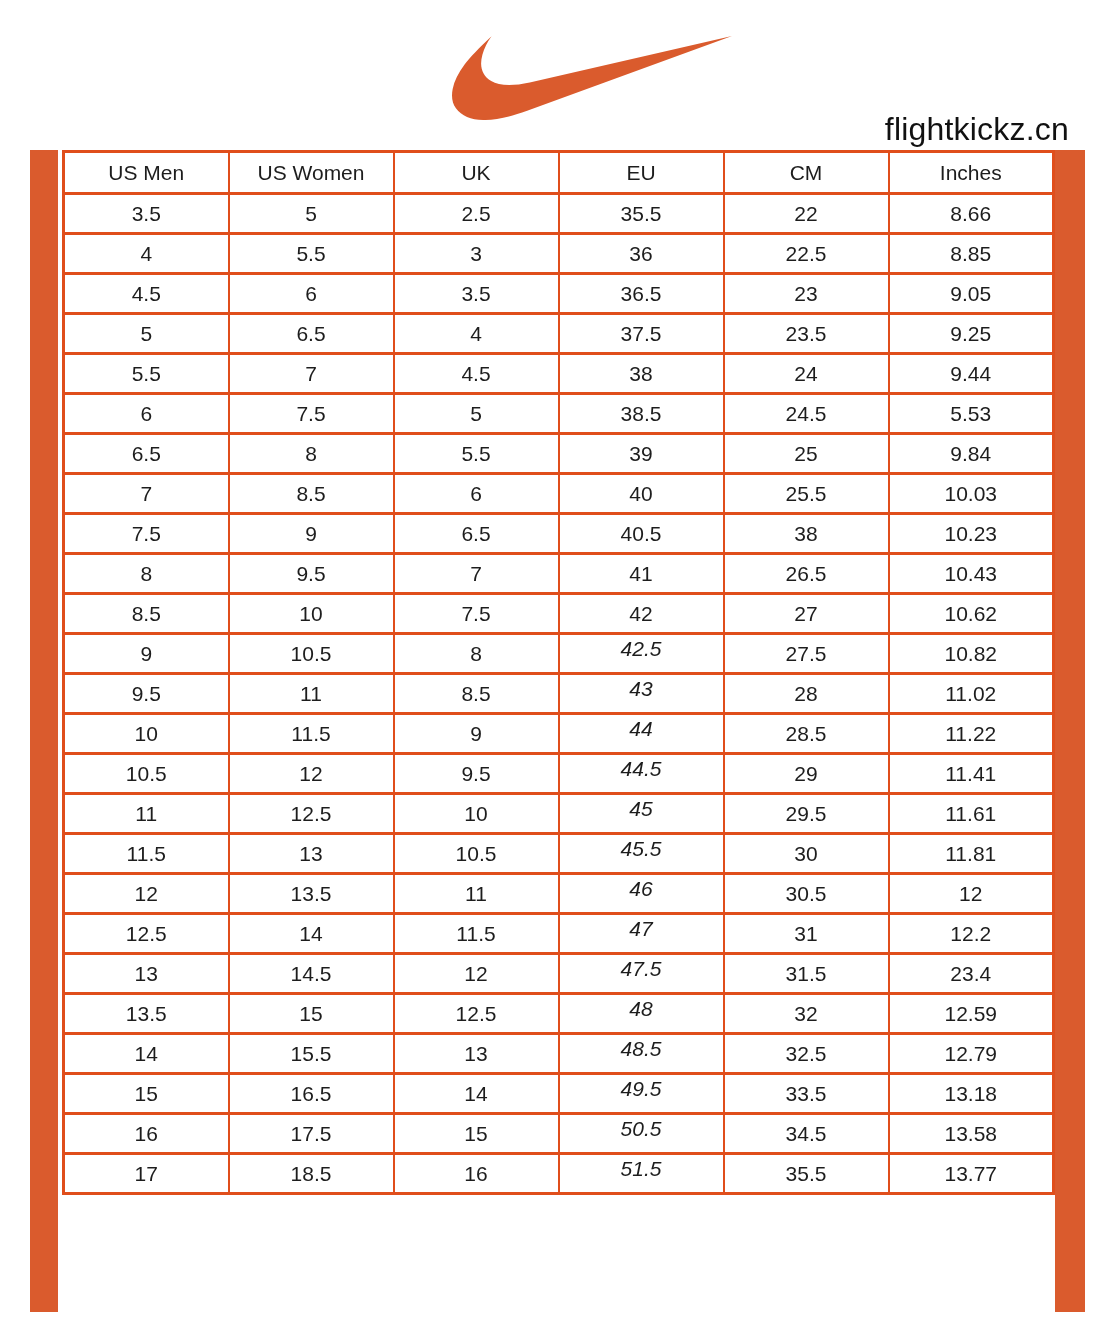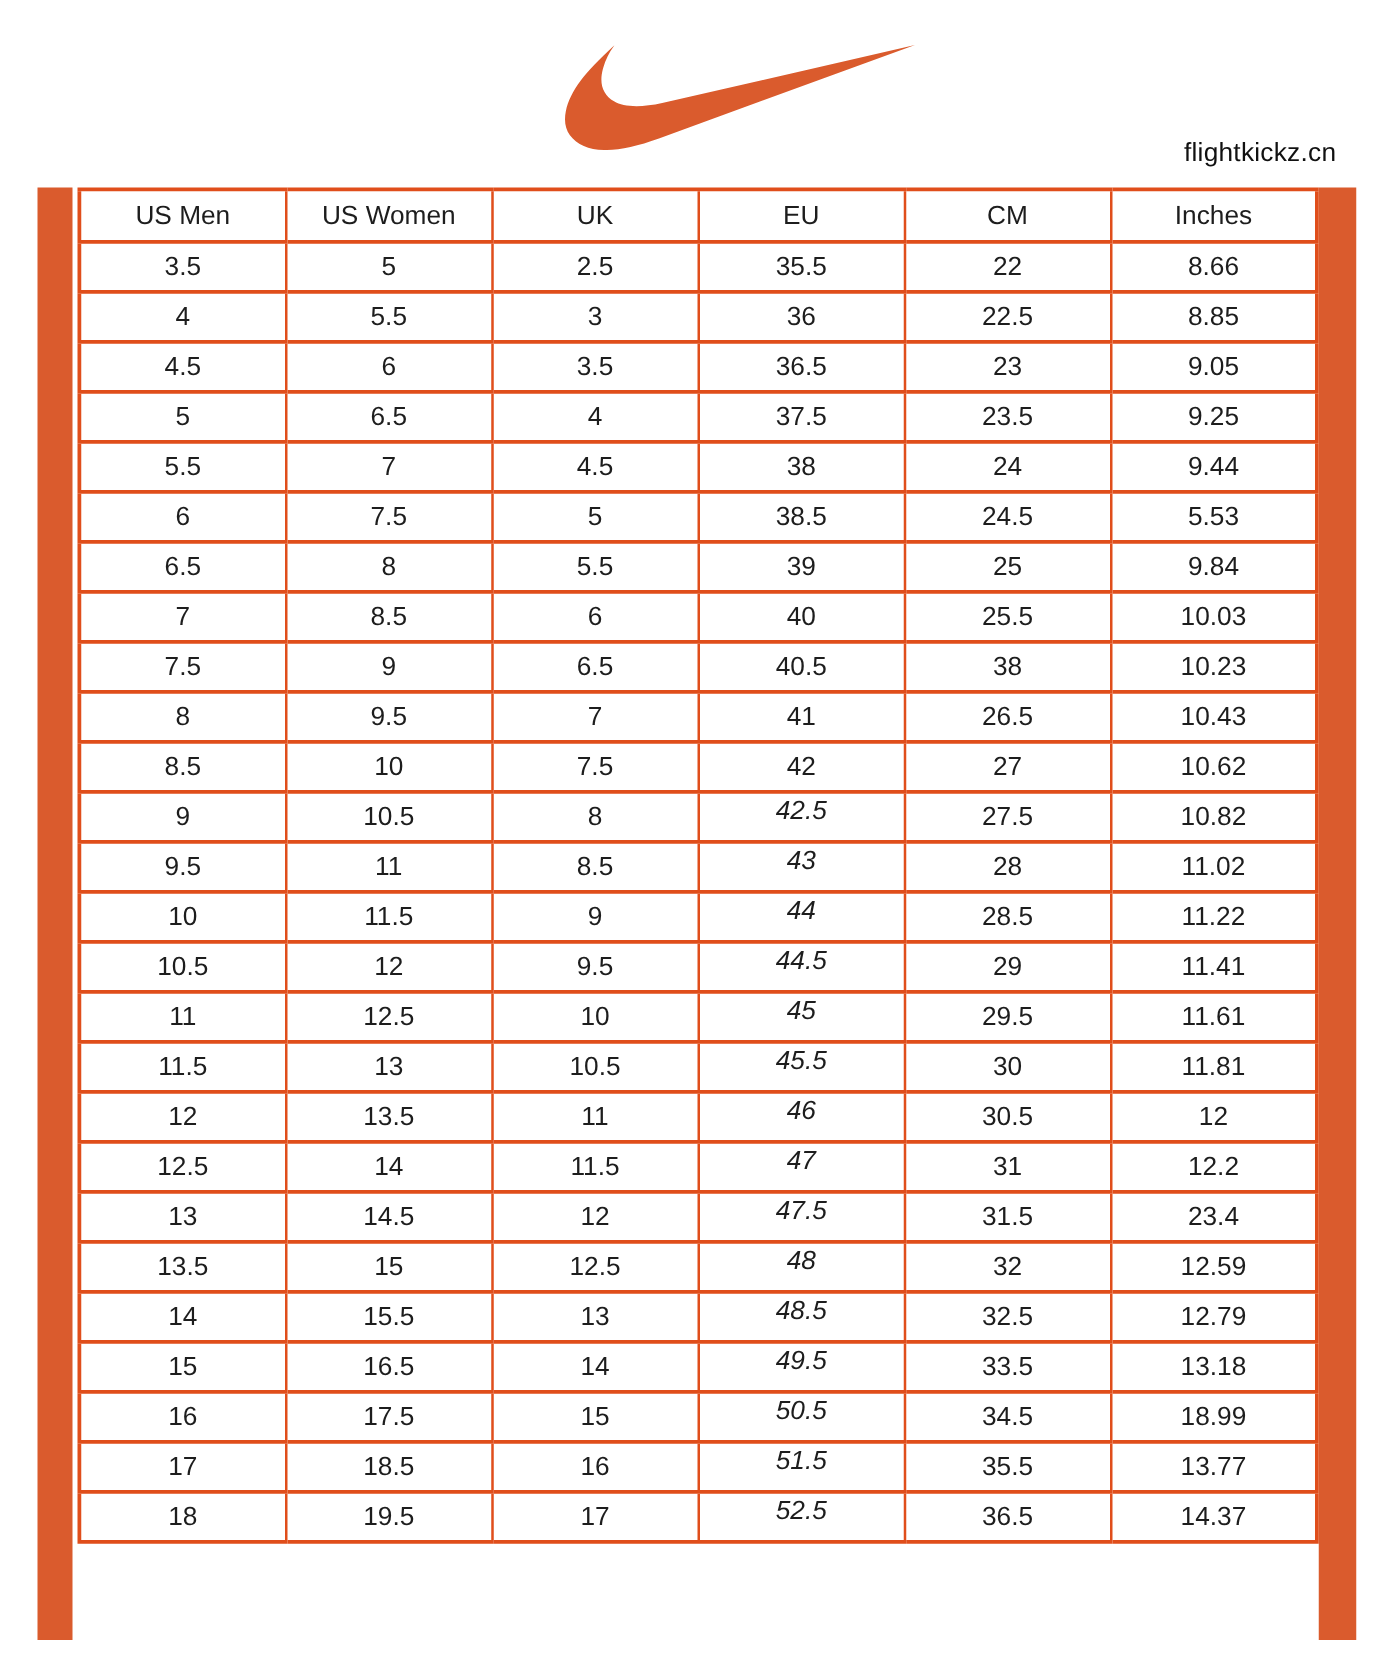--- a/index.html
+++ b/index.html
@@ -23,21 +23,21 @@
     position:absolute;
     left:452px;top:26px;
     width:280px;height:94px;
     color:var(--accent);
     display:block;
   }
   .swoosh svg{width:100%;height:100%;display:block;fill:currentColor;}
   .site-label{
     position:absolute;
     top:110px;right:31px;
-    font-size:21px;
+    font-size:32px;
     line-height:1.2;
     color:#111111;
     letter-spacing:0.2px;
   }
   .accent-bar{
     position:absolute;
     top:150px;
     height:1162px;
     background:var(--accent);
   }
@@ -288,36 +288,28 @@
           <td class="raised">49.5</td>
           <td>33.5</td>
           <td>13.18</td>
         </tr>
         <tr>
           <td>16</td>
           <td>17.5</td>
           <td>15</td>
           <td class="raised">50.5</td>
           <td>34.5</td>
-          <td>18.99</td>
+          <td>13.58</td>
         </tr>
         <tr>
           <td>17</td>
           <td>18.5</td>
           <td>16</td>
           <td class="raised">51.5</td>
           <td>35.5</td>
           <td>13.77</td>
         </tr>
-        <tr>
-          <td>18</td>
-          <td>19.5</td>
-          <td>17</td>
-          <td class="raised">52.5</td>
-          <td>36.5</td>
-          <td>14.37</td>
-        </tr>
       </tbody>
   </table>
 
   <div class="accent-bar right"></div>
 
 </div>
 
 </body></html>

